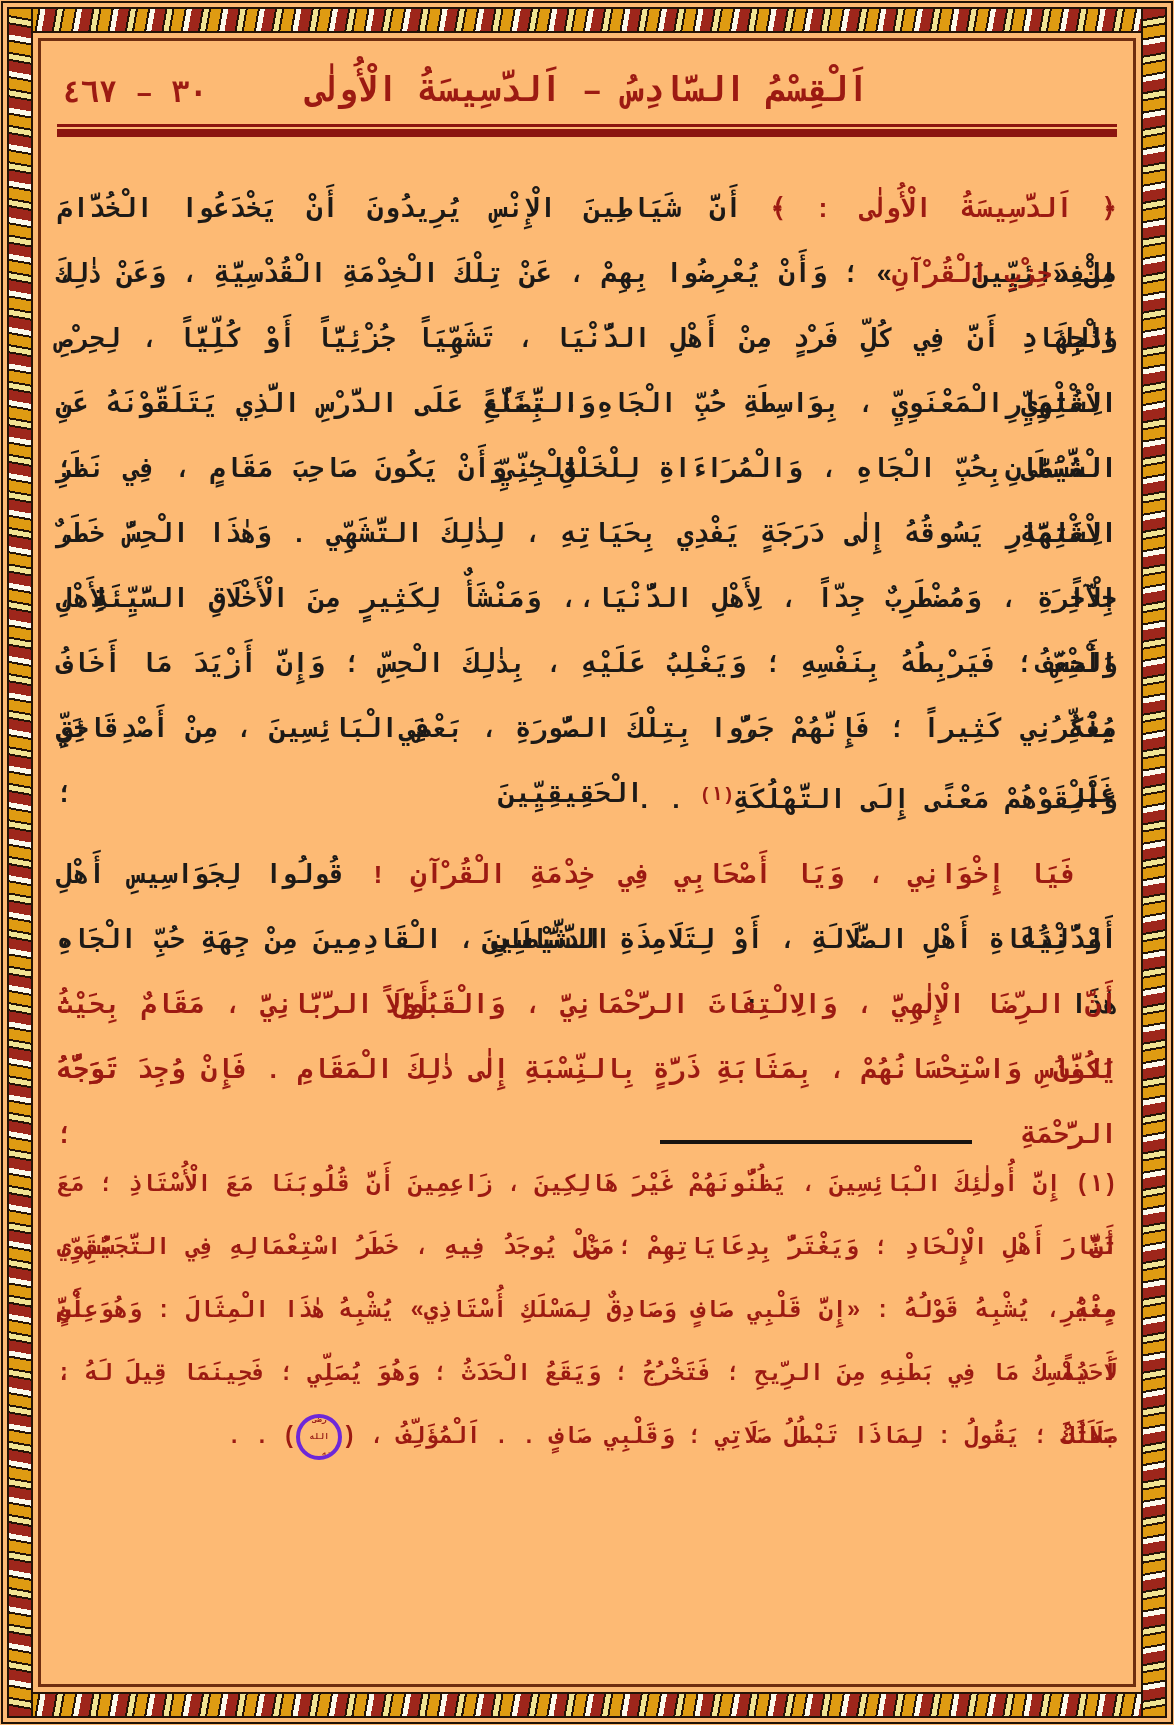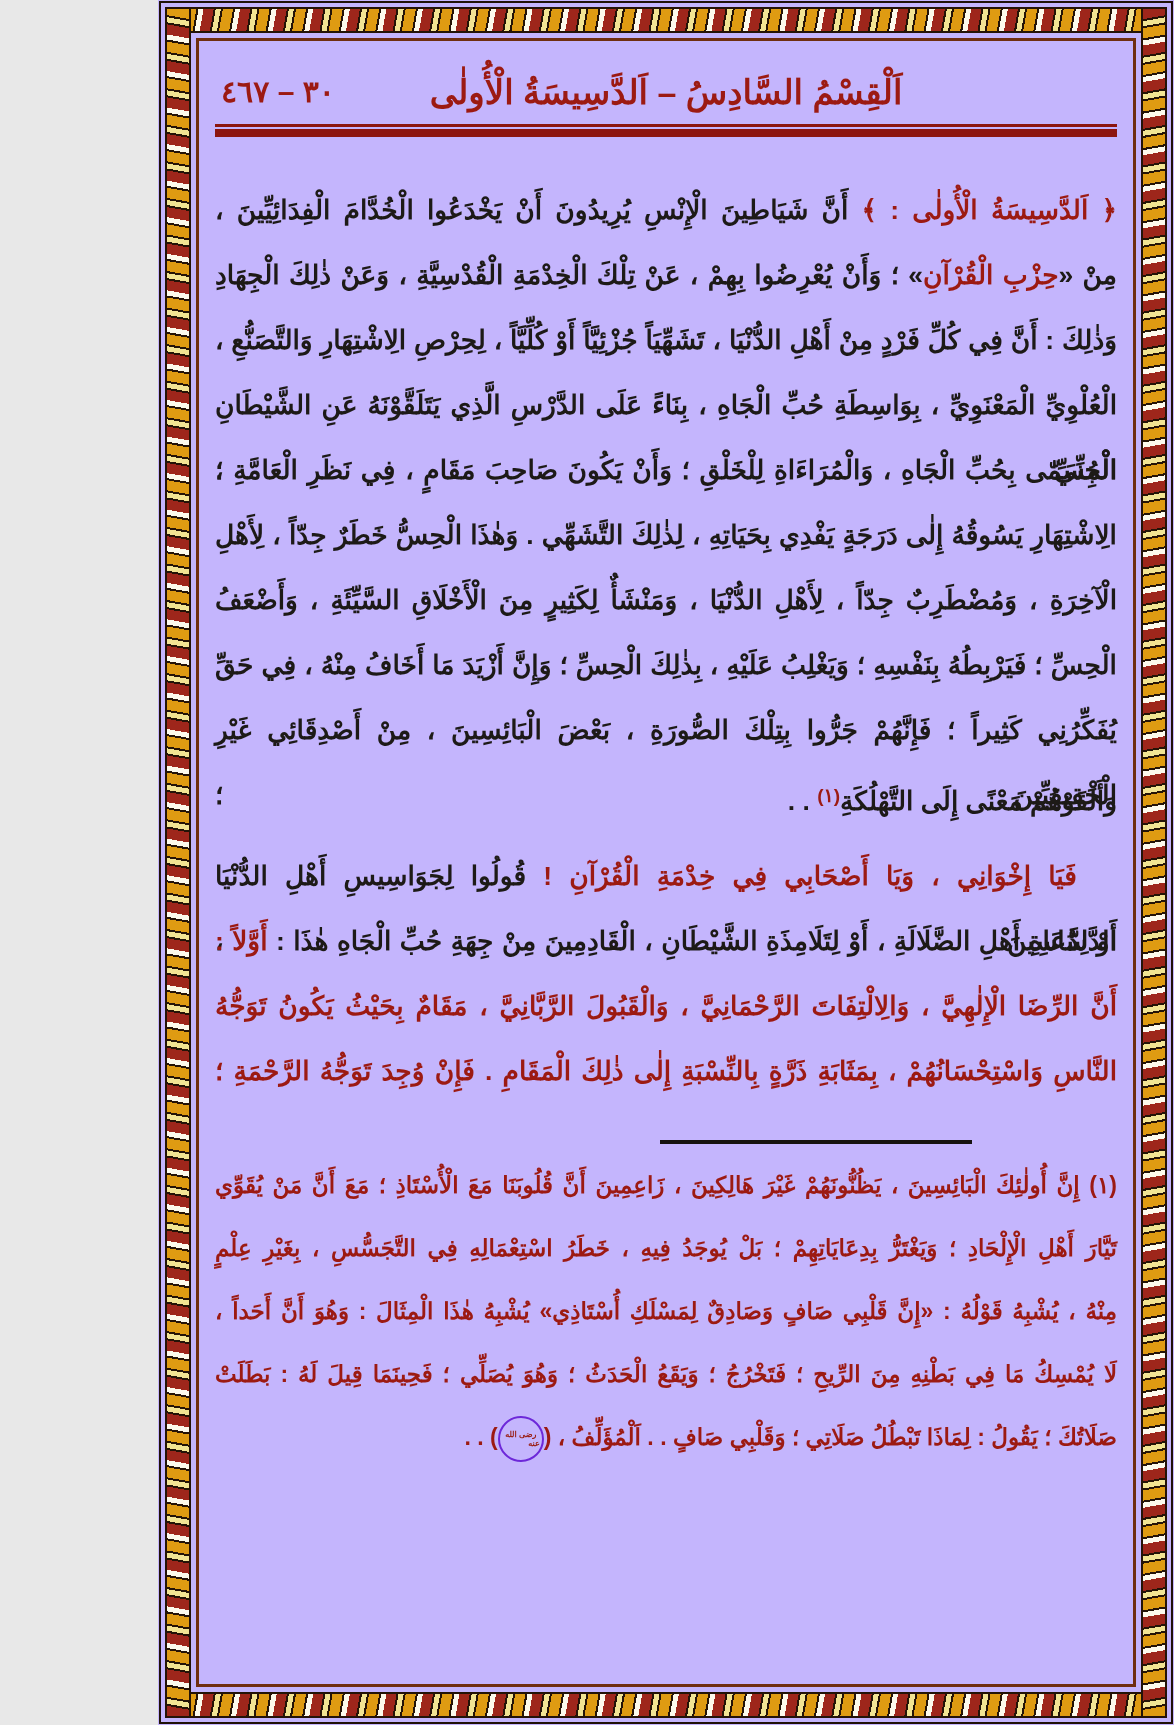--- a/index.html
+++ b/index.html
@@ -1,20 +1,20 @@
 <!DOCTYPE html>
 <html lang="ar" dir="rtl"><head>
 <meta charset="utf-8">
 <style>
   html,body{margin:0;padding:0;background:#e8e8e8;}
   .page{
     position:relative;
-    width:1016px;height:1725px;
-    background:#c4b5fd;
-    font-family:Liberation Sans, sans-serif;
+    width:1174px;height:1725px;
+    background:#fdba74;
+    font-family:Liberation Mono, monospace;
     overflow:hidden;
   }
   
   .frame-outer{position:absolute;inset:1px;border:2px solid #201207;pointer-events:none;}
   .band{position:absolute;background:
       repeating-linear-gradient(100deg,
         #9e261b 0 10px,#241307 10px 12px,
         #f2e493 12px 17px,#241307 17px 19px,
         #df9b12 19px 29px,#241307 29px 31px,
         #fdfaec 31px 36px);
@@ -71,22 +71,22 @@
 
   .footnote-sep{
     height:0;border-top:4px solid #171310;
     width:312px;margin:36px 145px 10px auto;
   }
   .footnote-text{font-size:23px;font-weight:700;color:#9b231b;}
   .footnote-text .line{height:63px;line-height:63px;}
   .seg.seal{
     display:inline-flex;align-items:center;justify-content:center;
     width:46px;height:46px;border-radius:50%;
-    border:2px solid #6d28d9;box-sizing:border-box;
-    font-size:8px;line-height:9px;text-align:center;
+    border:4px solid #6d28d9;box-sizing:border-box;
+    font-size:8px;line-height:17px;text-align:center;
     vertical-align:middle;overflow:hidden;padding:2px;
     color:#9b231b;white-space:normal;
   }
 </style>
 </head>
 <body>
 
 <div class="page">
 
   <div class="frame-outer"></div>

